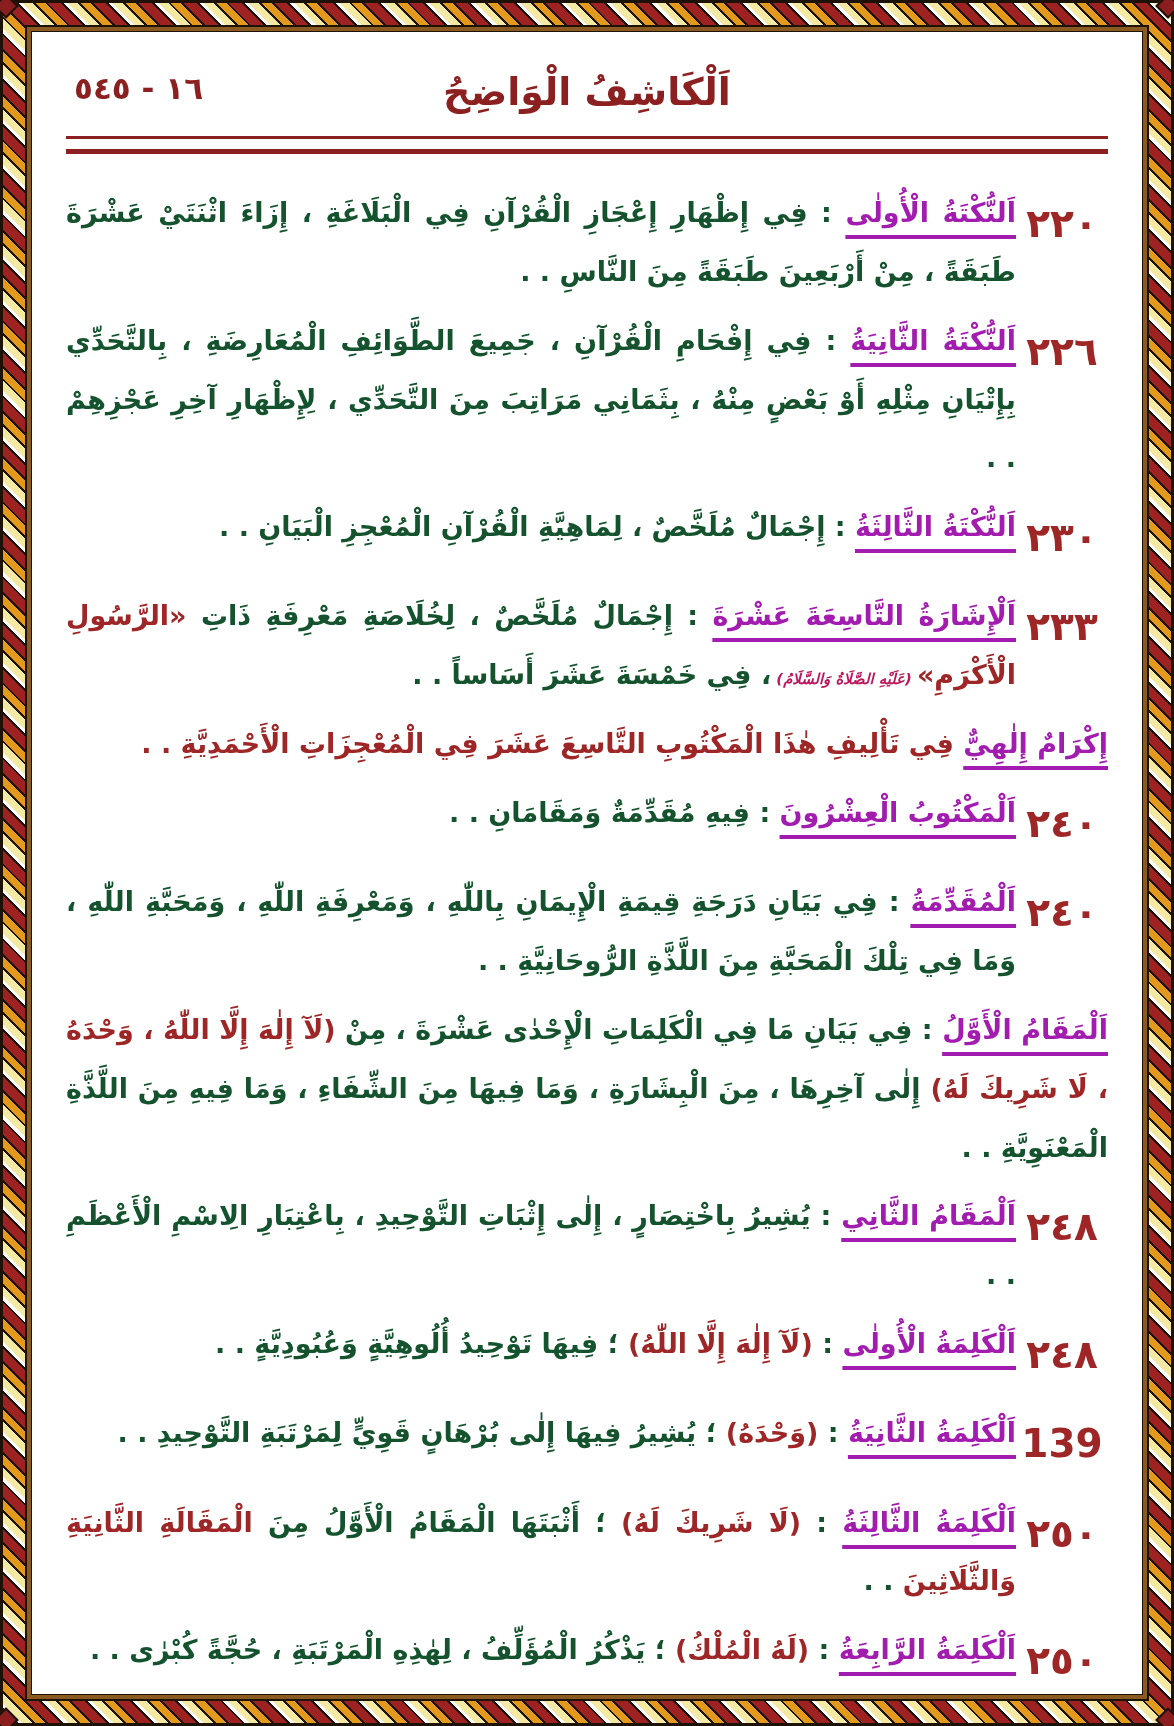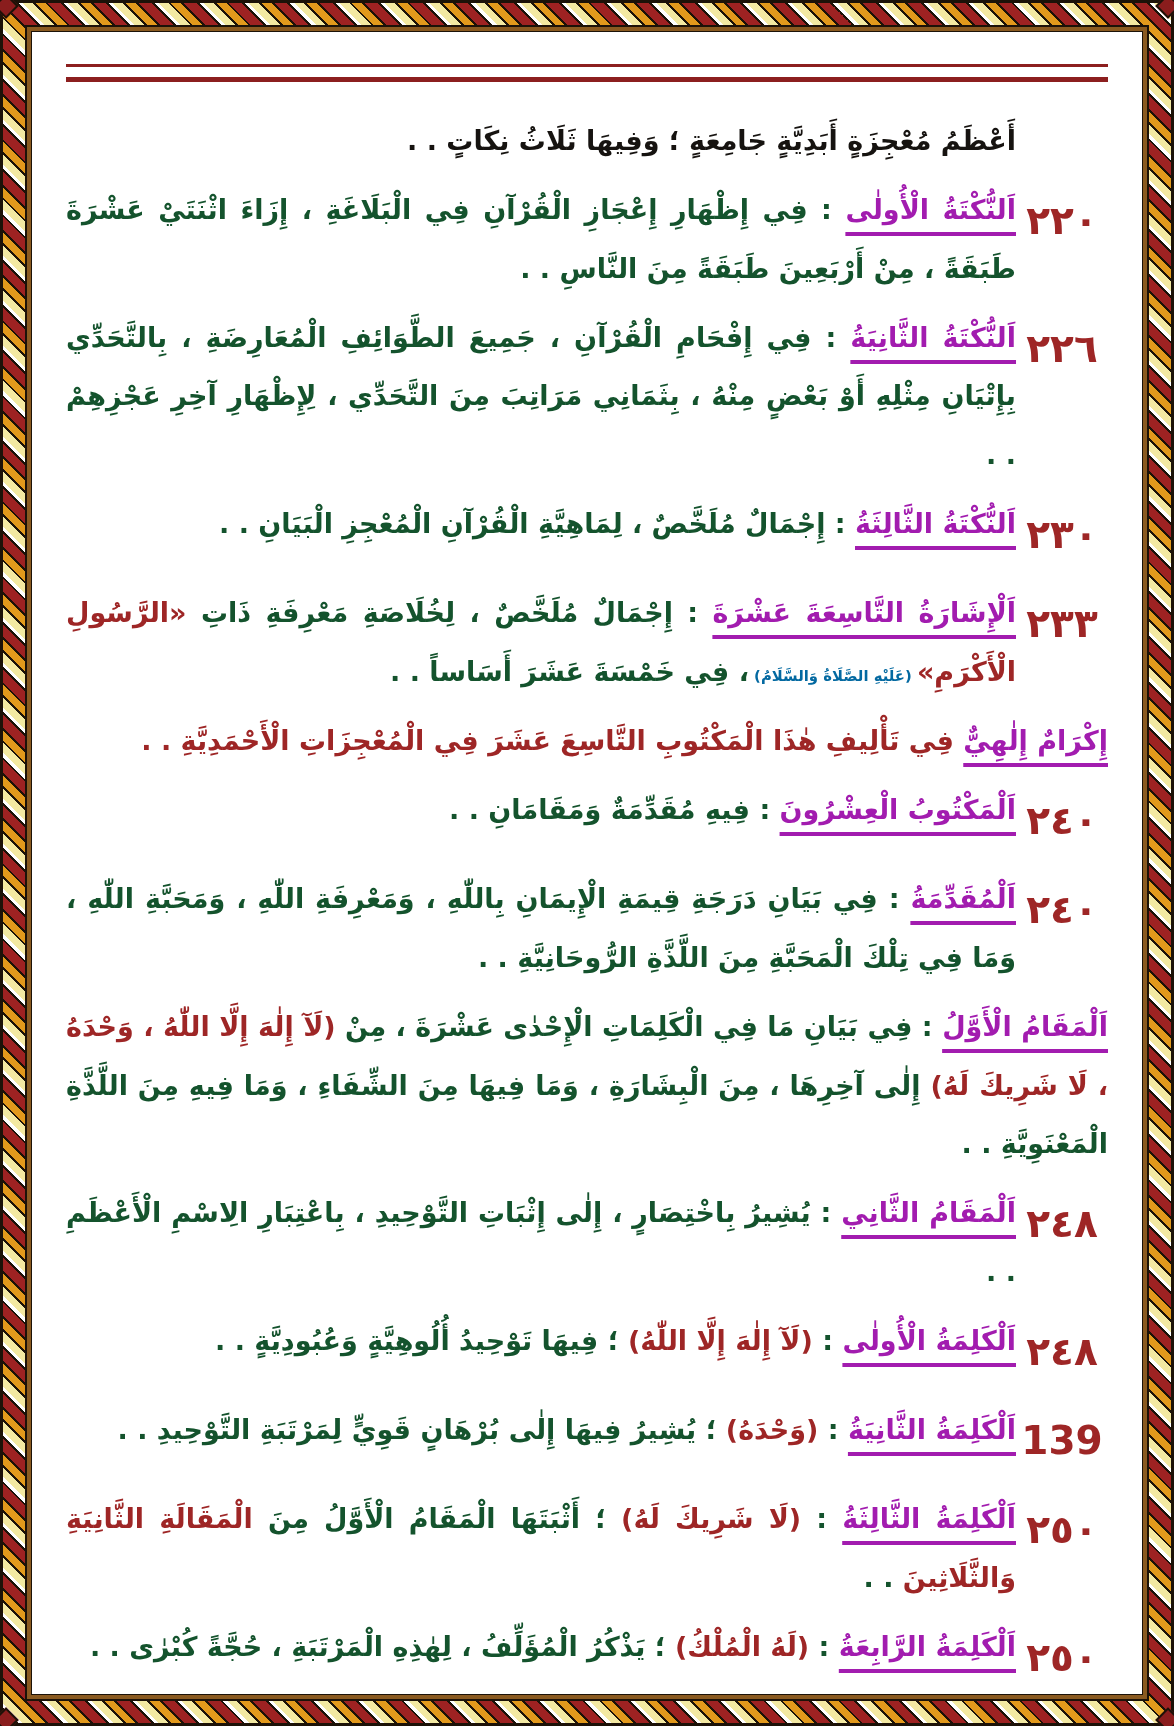--- a/index.html
+++ b/index.html
@@ -57,43 +57,43 @@
     line-height:2.18;text-align:justify;
   }
   .txt.single{text-align:right;}
   .headword{
     color:#a21caf;
     text-decoration:underline;text-decoration-thickness:3.5px;
     text-underline-offset:13px;text-decoration-skip-ink:none;
   }
   .seg-black{color:#14532d;}
   .seg-red{color:#9e2626;}
-  .seg-red_small{color:#0369a1;font-size:0.55em;letter-spacing:-1px;}
+  .seg-red_small{color:#be185d;font-size:0.55em;letter-spacing:-1px;font-style:italic;}
 </style>
 </head>
 <body>
 
 <div class="page">
   <div class="frame">
     <div class="corner tl"></div>
     <div class="corner tr"></div>
     <div class="corner bl"></div>
     <div class="corner br"></div>
   </div>
 
   <div class="sheet">
 
+    <div class="header">
+      <span class="page-number">١٦ - ٥٤٥</span>
+      <div class="page-title">اَلْكَاشِفُ الْوَاضِحُ</div>
+    </div>
 
     <div class="rule"></div>
 
     <div class="entries">
-      <div class="entry">
-        <div class="num"></div>
-        <div class="txt single">أَعْظَمُ مُعْجِزَةٍ أَبَدِيَّةٍ جَامِعَةٍ ؛ وَفِيهَا ثَلَاثُ نِكَاتٍ . .</div>
-      </div>
 
     <div class="entry">
           <div class="num">٢٢٠</div>
           <div class="txt"><span class="headword">اَلنُّكْتَةُ الْأُولٰى</span><span class="seg-black"> : فِي إِظْهَارِ إِعْجَازِ الْقُرْآنِ فِي الْبَلَاغَةِ ، إِزَاءَ اثْنَتَيْ عَشْرَةَ طَبَقَةً ، مِنْ أَرْبَعِينَ طَبَقَةً مِنَ النَّاسِ . .</span></div>
         </div>
         <div class="entry">
           <div class="num">٢٢٦</div>
           <div class="txt"><span class="headword">اَلنُّكْتَةُ الثَّانِيَةُ</span><span class="seg-black"> : فِي إِفْحَامِ الْقُرْآنِ ، جَمِيعَ الطَّوَائِفِ الْمُعَارِضَةِ ، بِالتَّحَدِّي بِإِتْيَانِ مِثْلِهِ أَوْ بَعْضٍ مِنْهُ ، بِثَمَانِي مَرَاتِبَ مِنَ التَّحَدِّي ، لِإِظْهَارِ آخِرِ عَجْزِهِمْ . .</span></div>
         </div>
         <div class="entry">

